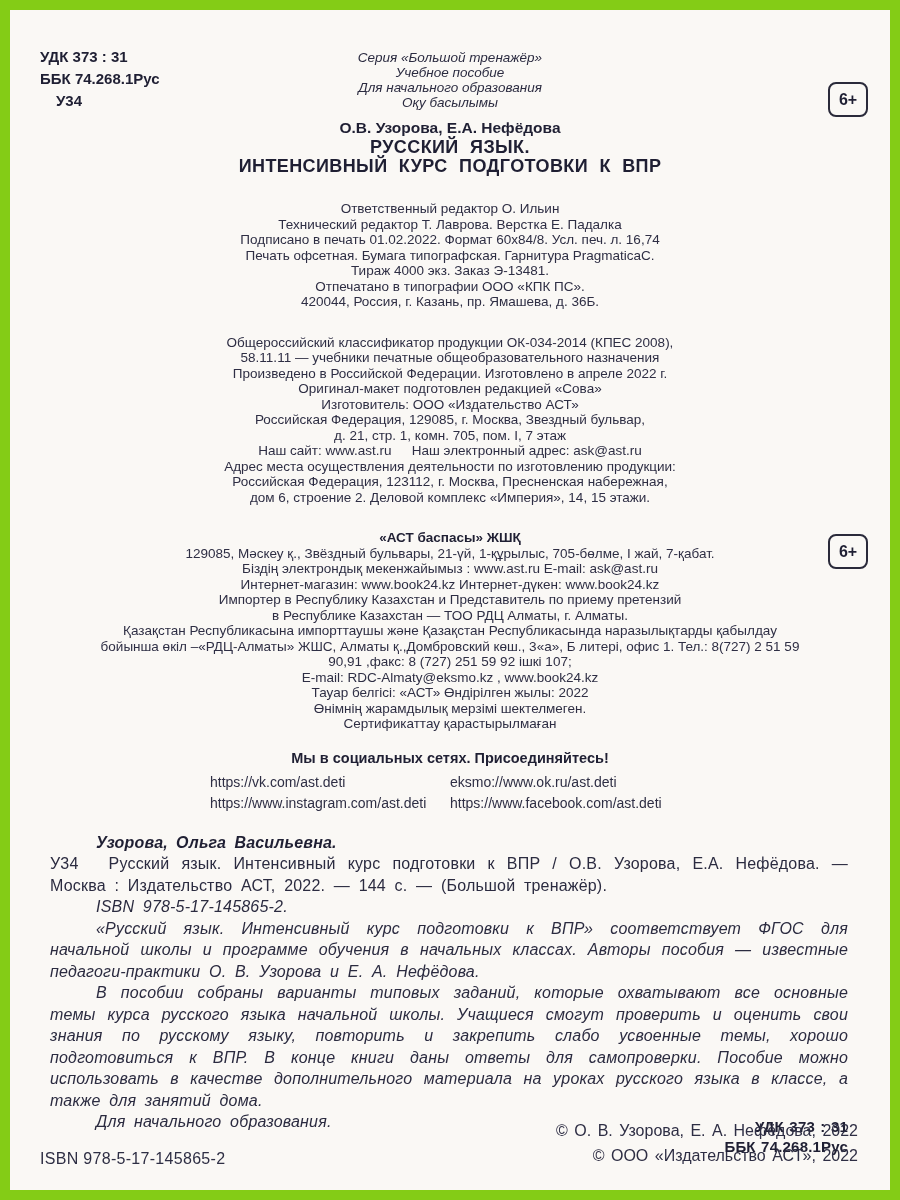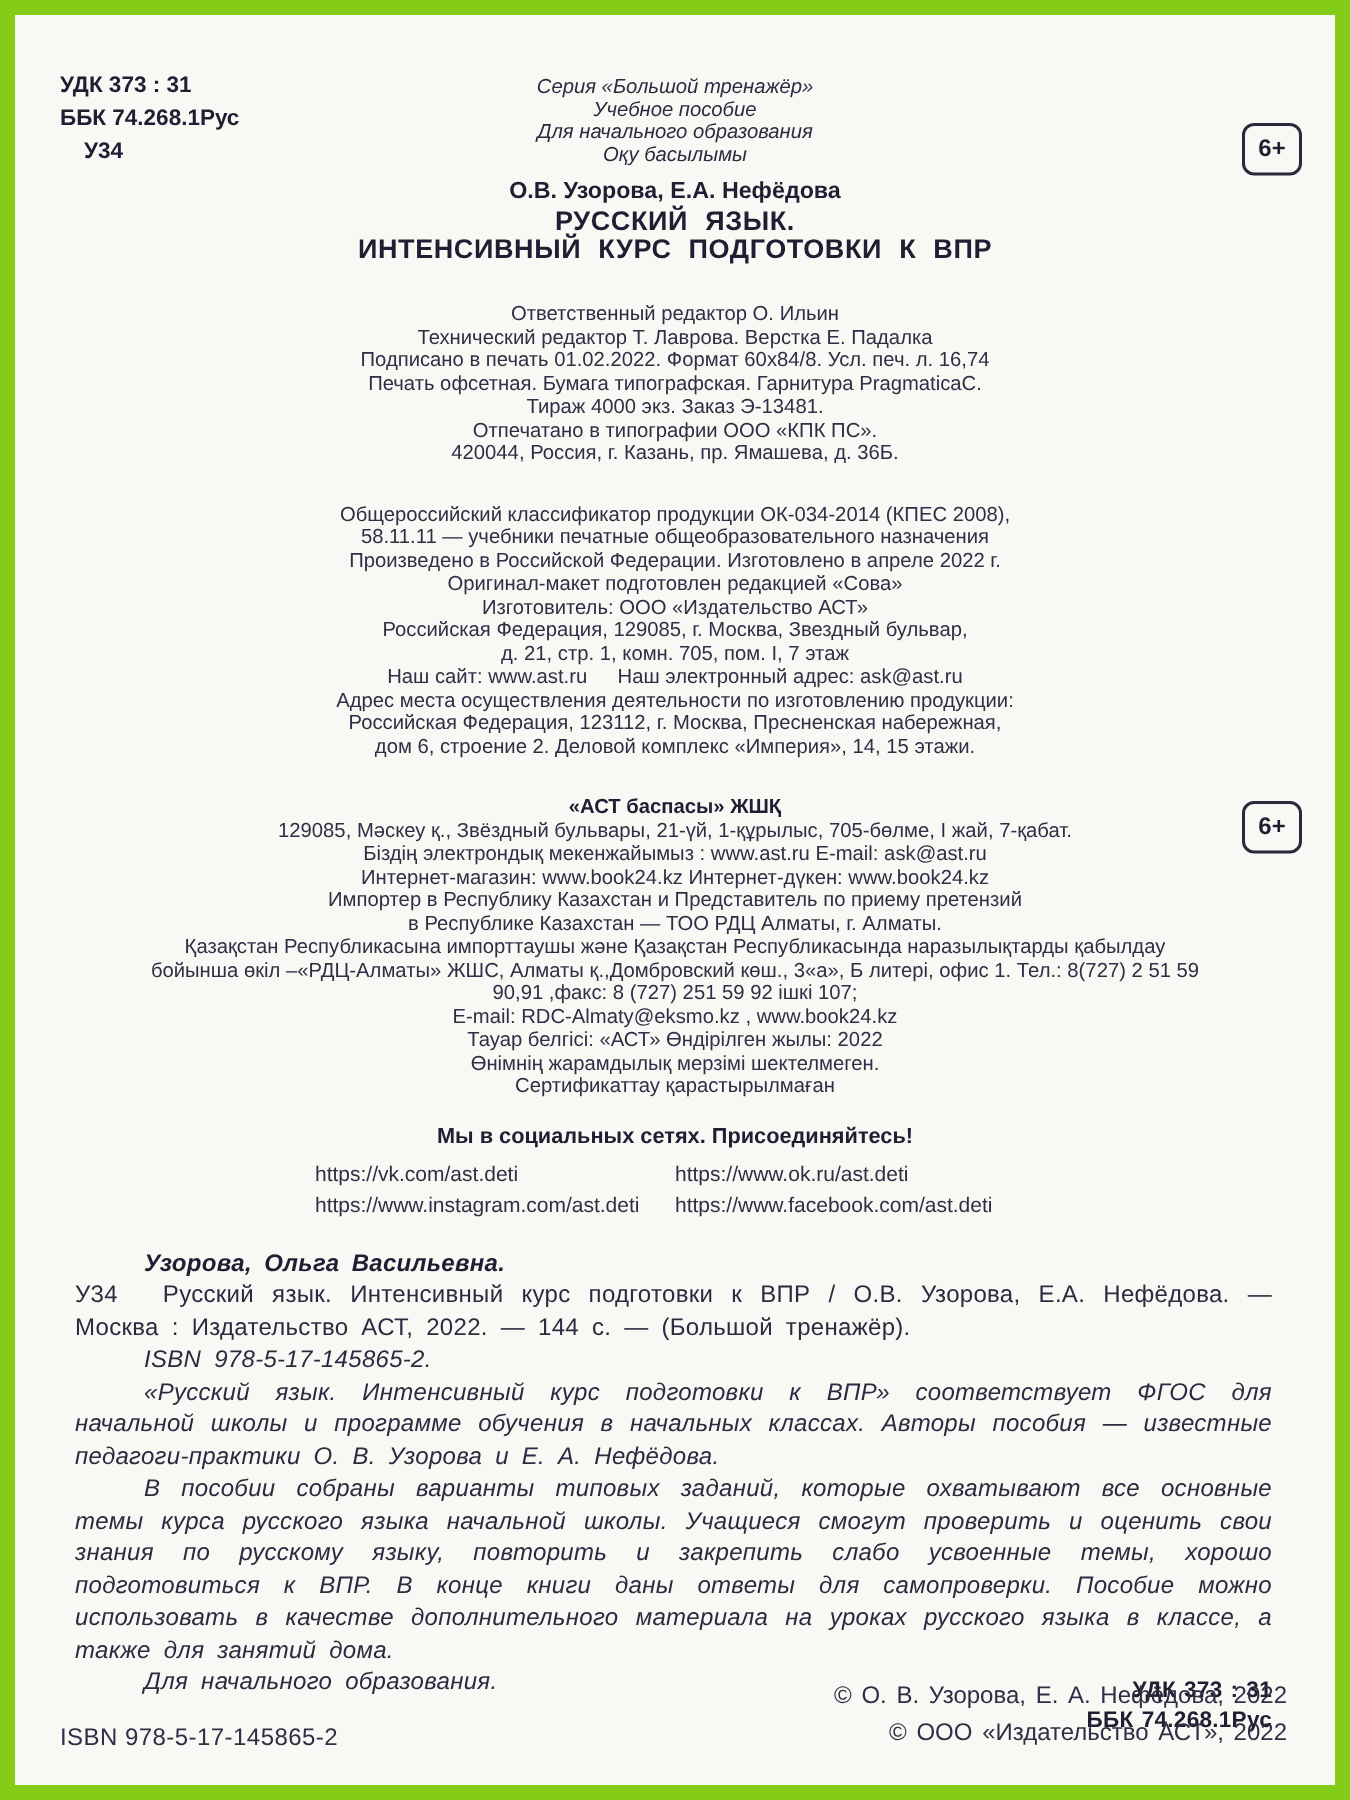--- a/index.html
+++ b/index.html
@@ -156,21 +156,21 @@
     </div>
 
     <div class="social-heading">Мы в социальных сетях. Присоединяйтесь!</div>
 
     <div class="links">
       <div class="links-col">
           <div class="link-line">https://vk.com/ast.deti</div>
           <div class="link-line">https://www.instagram.com/ast.deti</div>
         </div>
       <div class="links-col">
-          <div class="link-line">https://www.ok.ru/ast.deti</div>
+          <div class="link-line">eksmo://www.ok.ru/ast.deti</div>
           <div class="link-line">https://www.facebook.com/ast.deti</div>
         </div>
     </div>
 
   </div>
 
   <div class="card">
     <p class="indent head">Узорова, Ольга Васильевна.</p>
     <p class="entry"><span class="u34">У34</span><span>Русский язык. Интенсивный курс подготовки к ВПР / О.В. Узорова, Е.А. Нефёдова. — Москва : Издательство АСТ, 2022. — 144 с. — (Большой тренажёр).</span></p>
     <p class="indent">ISBN 978-5-17-145865-2.</p>

